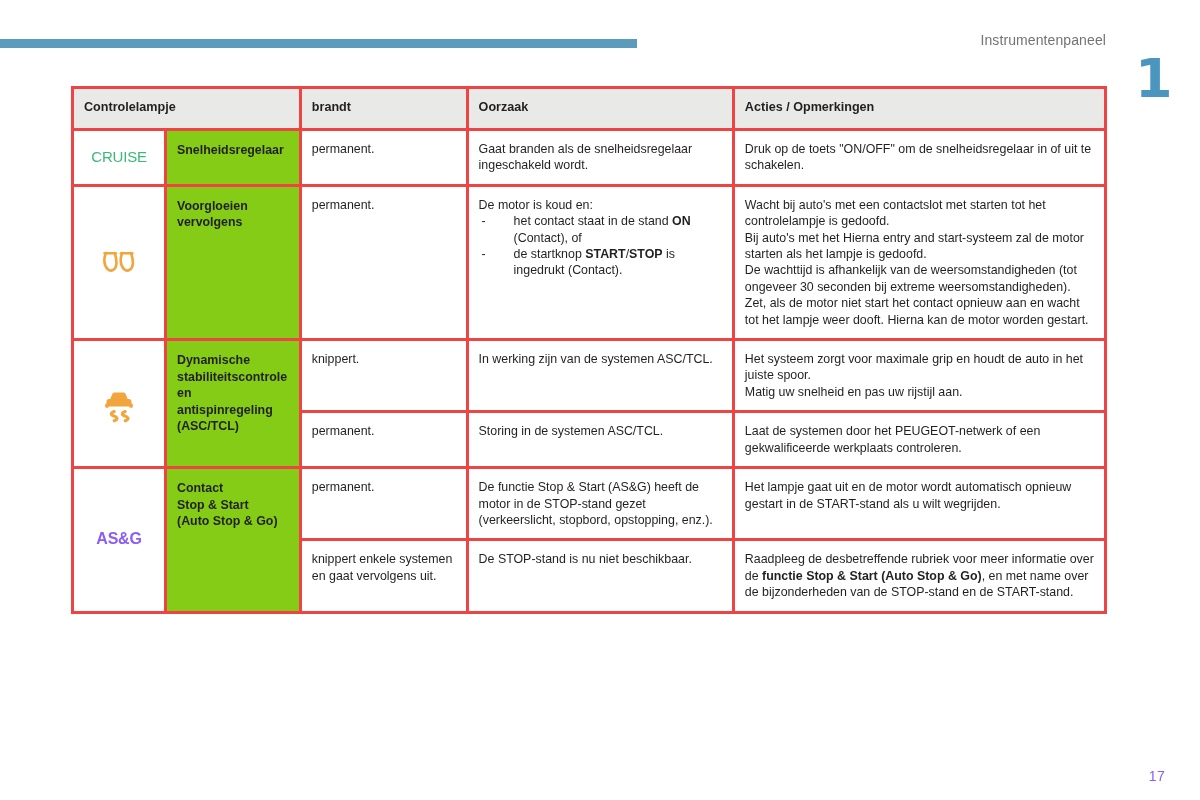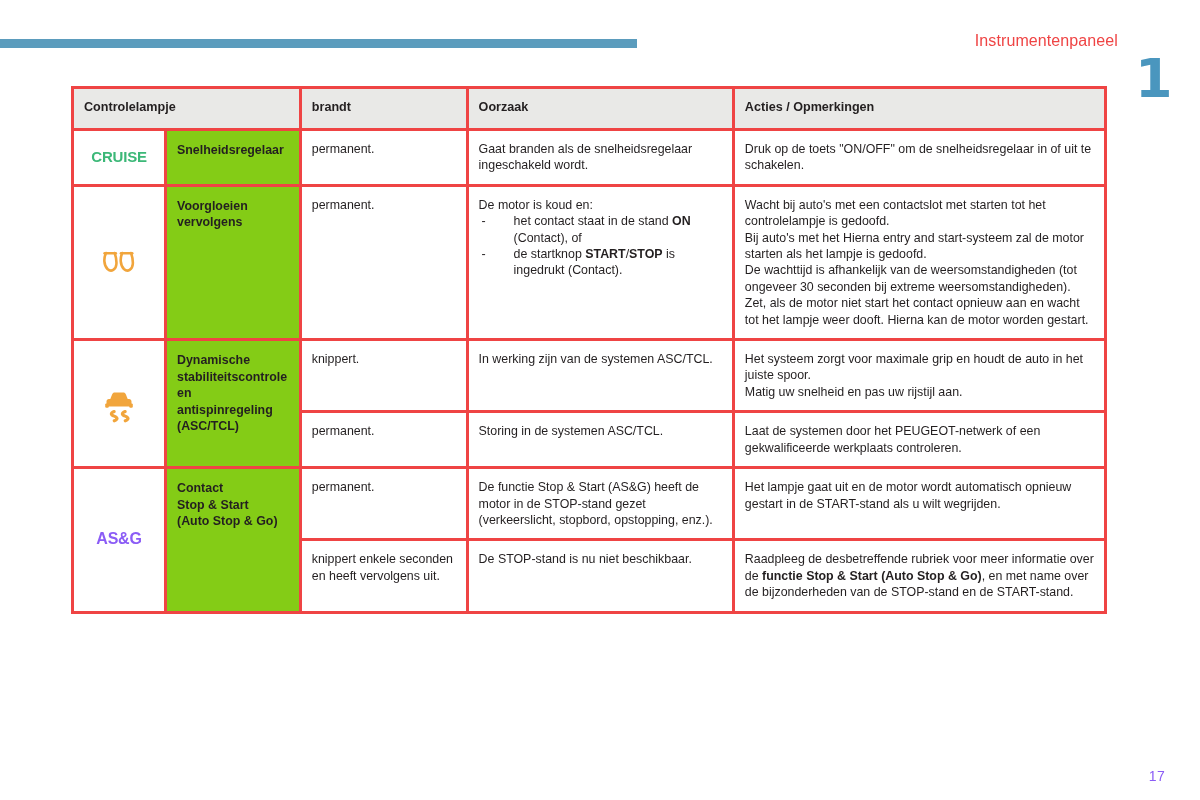--- a/index.html
+++ b/index.html
@@ -26,24 +26,24 @@
   .header-rule {
     position: absolute;
     left: 0;
     top: 39px;
     width: 637px;
     height: 9px;
     background: #5b9cbd;
   }
   .header-title {
     position: absolute;
-    right: 82px;
+    right: 94px;
     top: 32px;
-    font-size: 16px;
-    color: #ef4444;
+    font-size: 14px;
+    color: #737373;
     letter-spacing: .1px;
     white-space: nowrap;
   }
   .chapter-tab {
     position: absolute;
     right: 35px;
     top: 52px;
     width: 30px;
     height: 56px;
     color: #4a96be;
@@ -128,21 +128,21 @@
     top: 0;
   }
 
   
   .txt-icon {
     font-weight: bold;
     font-size: 15.5px;
     letter-spacing: -.2px;
     font-family: "Liberation Sans", sans-serif;
   }
-  .txt-icon.cruise { color: #3cb878; font-weight: bold; font-size: 15px; }
+  .txt-icon.cruise { color: #3cb878; font-weight: normal; font-size: 15px; }
   .txt-icon.asg    { color: #8b5cf6; font-weight: bold; font-size: 16px; }
 
   .svg-icon { display: block; margin: 0 auto; }
 </style>
 </head>
 <body>
 
 <div class="page-header">
   <div class="header-rule"></div>
   <div class="header-title">Instrumentenpaneel</div>
@@ -257,21 +257,21 @@
       <td class="name-cell" rowspan="2">
         <span>Contact</span><br>
         <span>Stop &amp; Start</span><br>
         <span>(Auto Stop &amp; Go)</span>
       </td>
       <td>permanent.</td>
       <td>De functie Stop &amp; Start (AS&amp;G) heeft de motor in de STOP-stand gezet (verkeerslicht, stopbord, opstopping, enz.).</td>
       <td>Het lampje gaat uit en de motor wordt automatisch opnieuw gestart in de START-stand als u wilt wegrijden.</td>
     </tr>
     <tr>
-      <td>knippert enkele seconden en heeft vervolgens uit.</td>
+      <td>knippert enkele systemen en gaat vervolgens uit.</td>
       <td>De STOP-stand is nu niet beschikbaar.</td>
       <td>
         <span>Raadpleeg de desbetreffende rubriek voor meer informatie over de </span><span class="b">functie Stop &amp; Start (Auto Stop &amp; Go)</span><span>, en met name over de bijzonderheden van de STOP-stand en de START-stand.</span>
       </td>
     </tr>
 
   </tbody>
 </table>
 
 </body></html>

